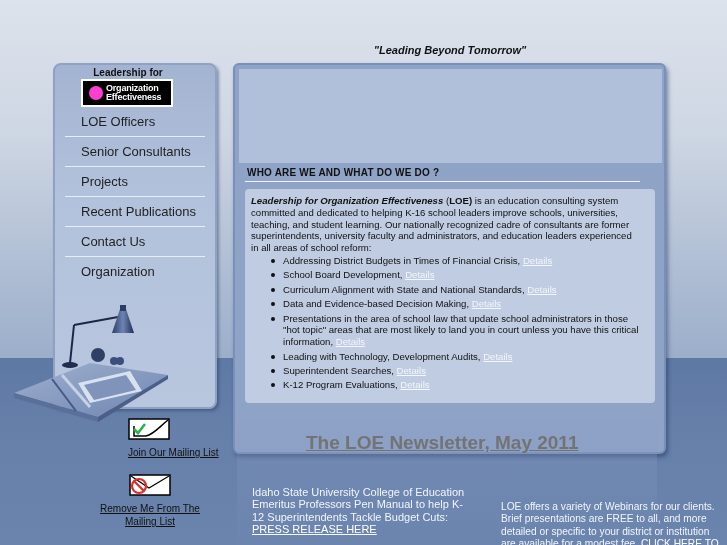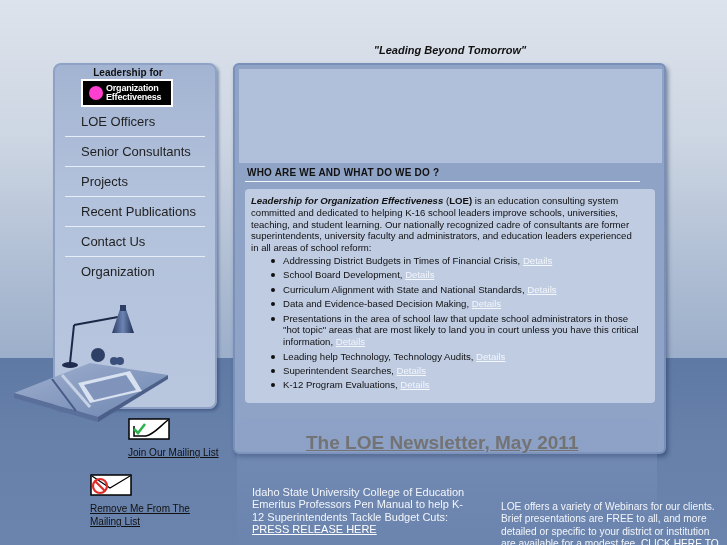--- a/index.html
+++ b/index.html
@@ -49,21 +49,21 @@
     border-bottom: 1px solid #e8eef8;
   }
   .nav-item.active { color: #2e6e9e; }
   .nav-item:last-child { border-bottom: none; }
 
   
   .desk-wrap { position: absolute; left: 10px; top: 305px; width: 170px; height: 120px; }
 
   
   .mail-join { position: absolute; left: 128px; top: 418px; width: 92px; text-align: left; }
-  .mail-remove { position: absolute; left: 90px; top: 474px; width: 120px; }
+  .mail-remove { position: absolute; left: 90px; top: 474px; width: 120px; text-align: center; }
   .mail-link {
     display: block; font-size: 10px; line-height: 13px; color: #111; text-decoration: underline;
   }
   .envelope { display: inline-block; width: 42px; height: 22px; margin-bottom: 2px; }
 
   
   .main {
     position: absolute; left: 233px; top: 63px; width: 433px; height: 391px;
     background: #8fa3c7;
     border-radius: 6px;
@@ -204,21 +204,21 @@
   <div class="section-title">WHO ARE WE AND WHAT DO WE DO ?</div>
   <div class="title-rule"></div>
   <div class="content-box">
     <p class="intro"><b><i>Leadership for Organization Effectiveness</i></b><span> (</span><b>LOE)</b><span> is an education consulting system committed and dedicated to helping K-16 school leaders improve schools, universities, teaching, and student learning. Our nationally recognized cadre of consultants are former superintendents, university faculty and administrators, and education leaders experienced in all areas of school reform:</span></p>
     <ul>
       <li><span>Addressing District Budgets in Times of Financial Crisis, </span><a class="details">Details</a></li>
       <li><span>School Board Development, </span><a class="details">Details</a></li>
       <li><span>Curriculum Alignment with State and National Standards, </span><a class="details">Details</a></li>
       <li><span>Data and Evidence-based Decision Making, </span><a class="details">Details</a></li>
       <li><span>Presentations in the area of school law that update school administrators in those "hot topic" areas that are most likely to land you in court unless you have this critical information, </span><a class="details">Details</a></li>
-      <li><span>Leading help Technology, Technology Audits, </span><a class="details">Details </a></li>
+      <li><span>Leading with Technology, Development Audits, </span><a class="details">Details </a></li>
       <li><span>Superintendent Searches, </span><a class="details">Details</a></li>
       <li><span>K-12 Program Evaluations, </span><a class="details">Details</a></li>
     </ul>
   </div>
 </div>
 
 <div class="news-panel"></div>
 <a class="newsletter">The LOE Newsletter, May 2011</a>
 
 <div class="press">

